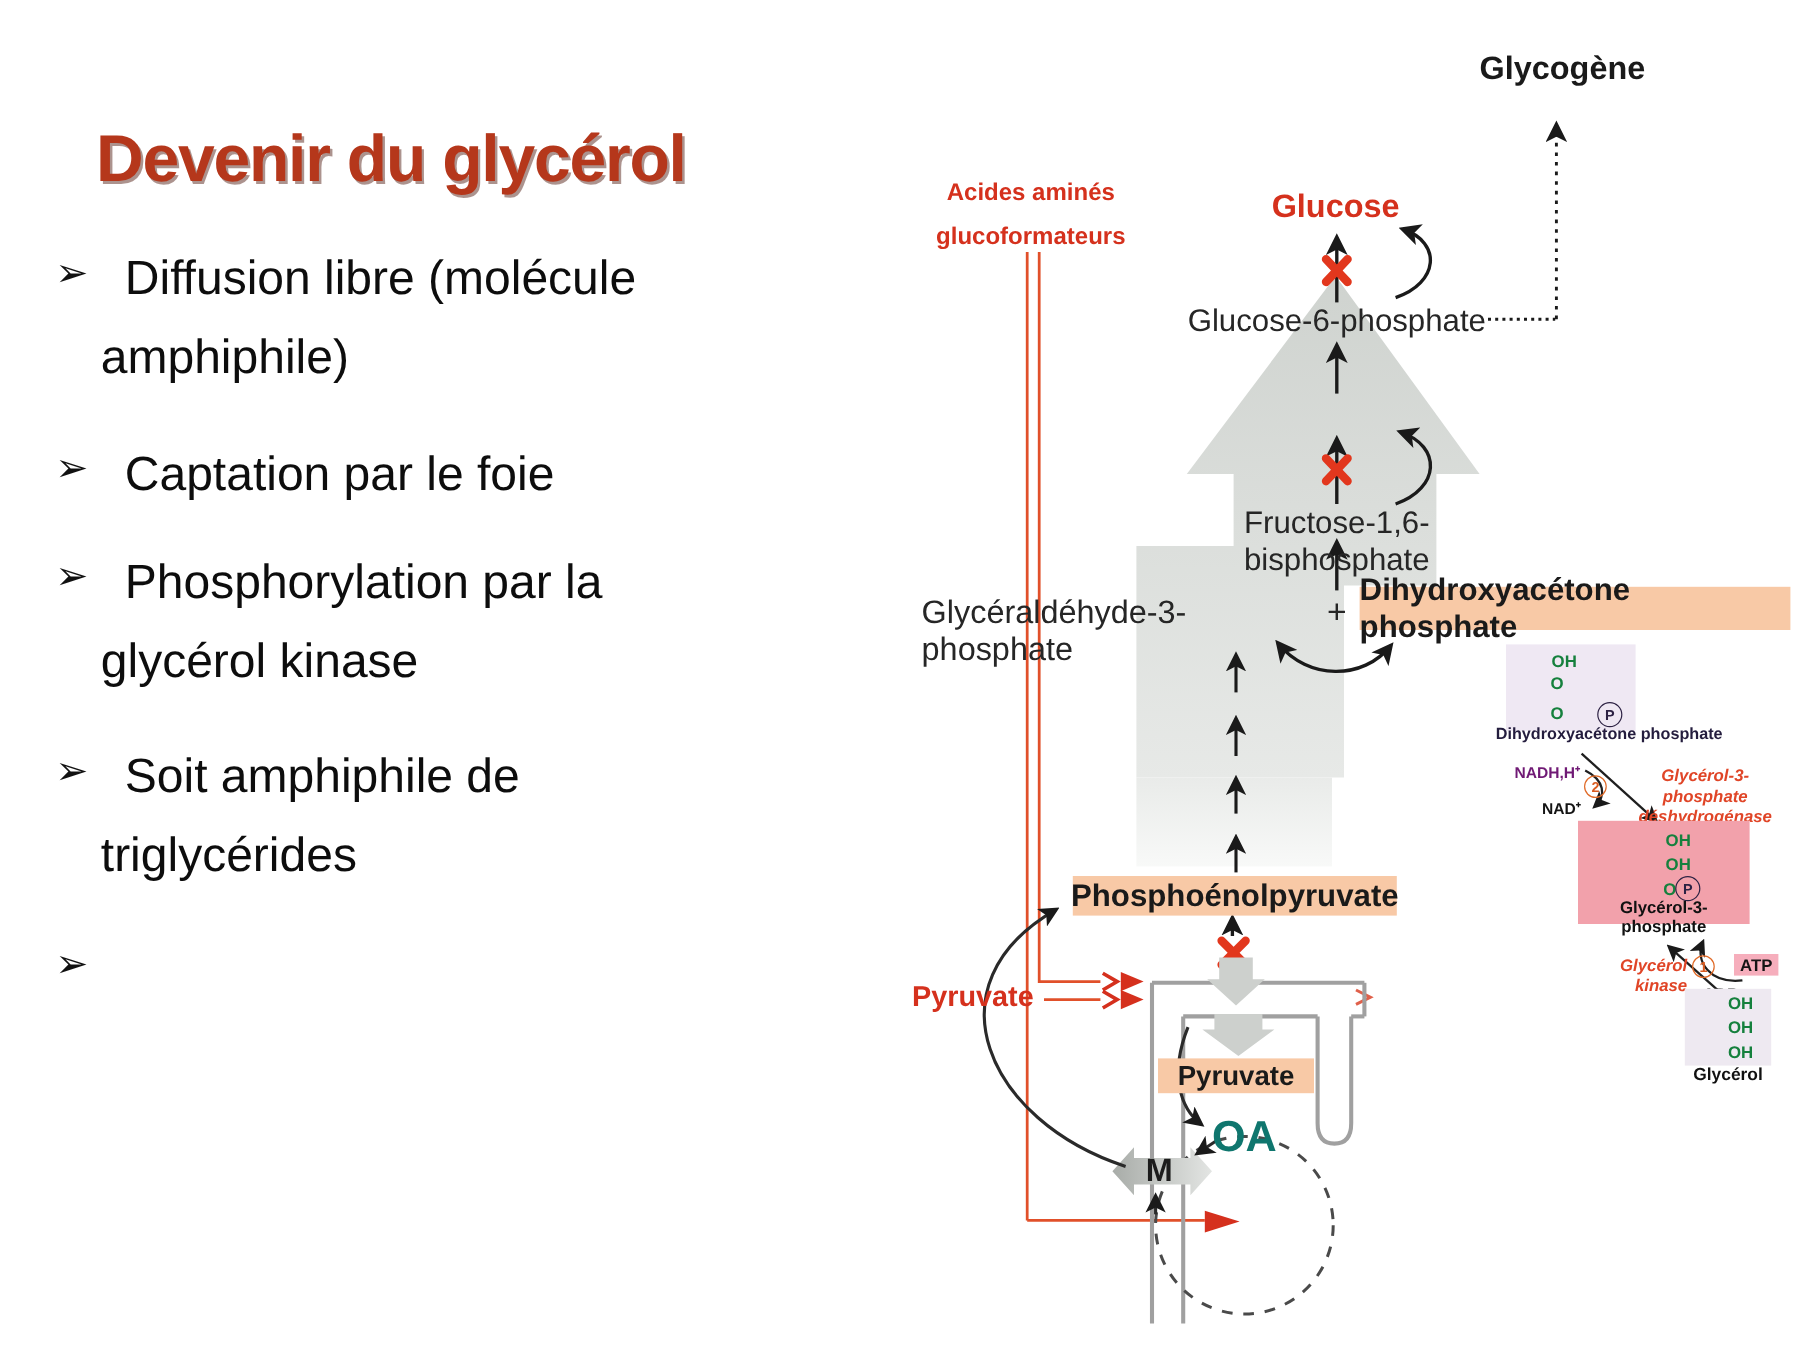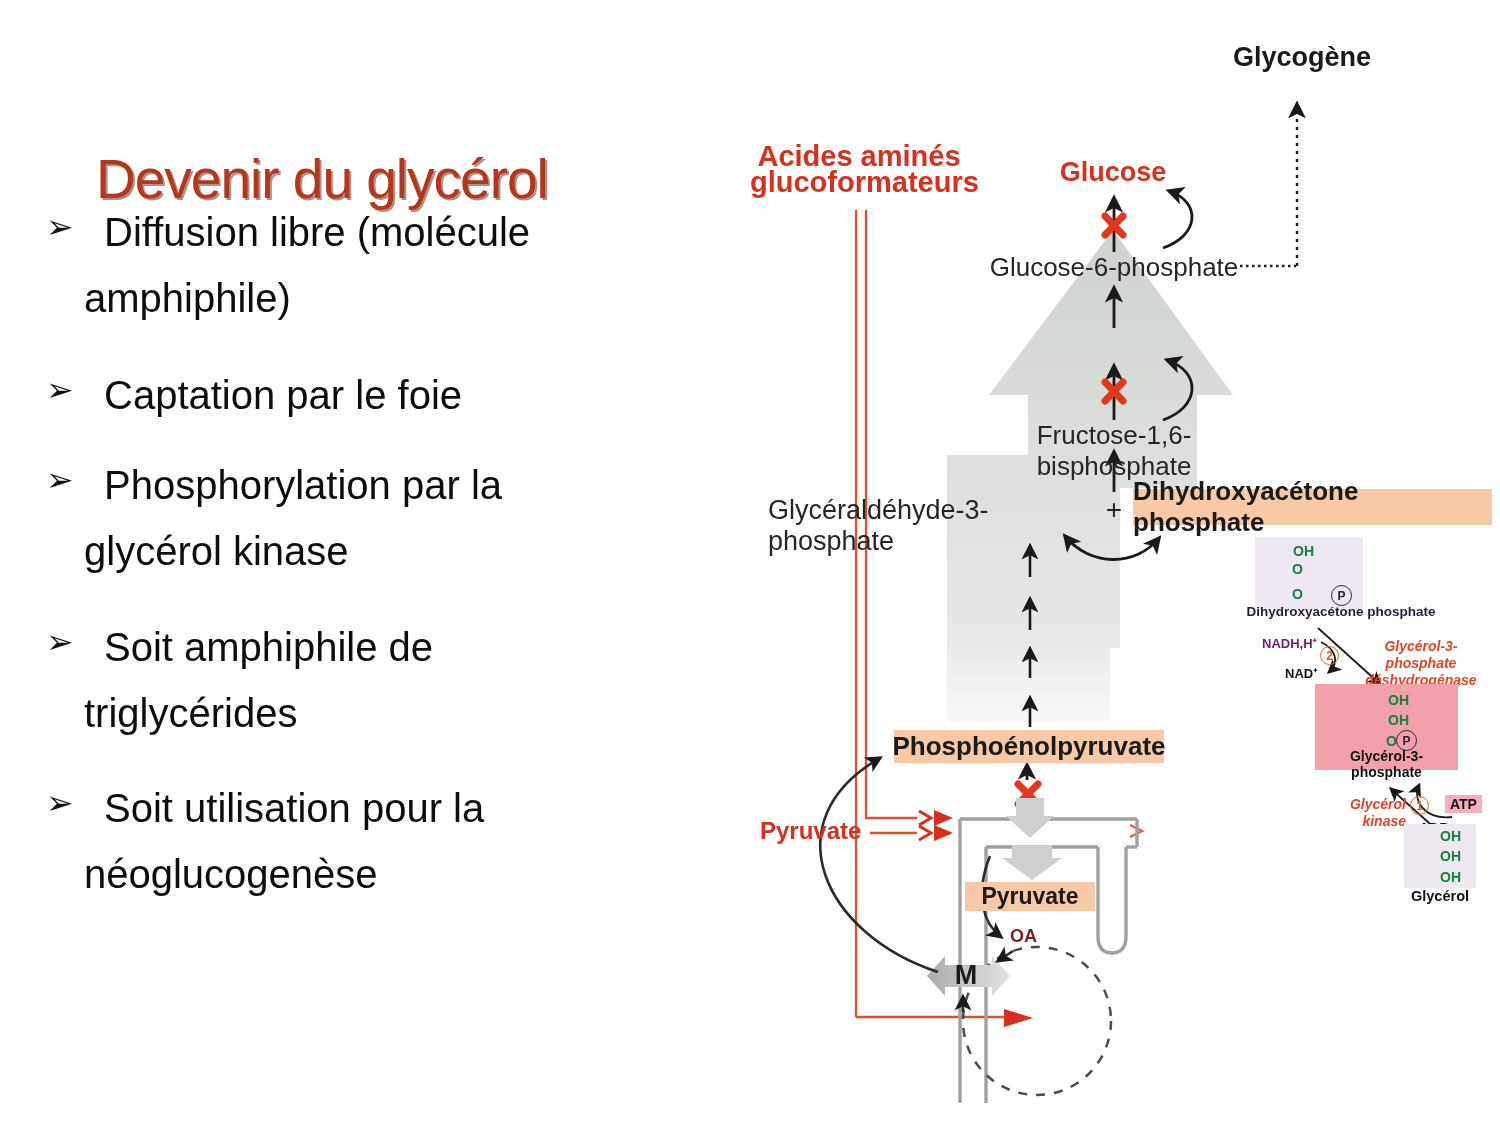--- a/index.html
+++ b/index.html
@@ -1,22 +1,22 @@
 <!DOCTYPE html>
 <html><head>
 <meta charset="utf-8">
 <style>
   html,body{margin:0;padding:0;background:#fff;}
   #slide{position:relative;width:1500px;height:1125px;background:#ffffff;overflow:hidden;
          font-family:"Liberation Sans",sans-serif;}
   #diagram-svg{position:absolute;left:0;top:0;width:1500px;height:1125px;}
   .abs{position:absolute;}
   
-  .slide-title{left:96px;top:100px;width:640px;font-size:55px;font-weight:normal;
-    color:#b5371b;letter-spacing:-1px;text-shadow:2px 2px 0 rgba(70,15,5,.45);margin-top:47px;}
+  .slide-title{left:80px;top:100px;width:640px;font-size:55px;font-weight:bold;
+    color:#b5371b;letter-spacing:-1px;text-shadow:2px 2px 0 rgba(70,15,5,.45);}
   .bullet{left:84px;width:610px;font-size:40px;line-height:66px;color:#0d0d0d;
     white-space:pre-line;text-indent:20px;}
   .bullet-glyph{left:46px;width:34px;font-size:33px;color:#111;}
   
   .dlab{color:#262626;font-size:26px;text-align:center;}
   .dbold{font-weight:bold;color:#1a1a1a;}
   .red{color:#d5311d;font-weight:bold;}
   .hl{background:#f8c9a6;}
   .box-label{display:flex;align-items:center;justify-content:center;}
   .small-cap{font-size:13.5px;font-weight:bold;color:#241d3e;}
@@ -177,26 +177,24 @@
 
 <div class="abs bullet-glyph" style="top:460px;">➢</div>
 <div class="abs bullet" style="top:452px;">Phosphorylation par la
 glycérol kinase</div>
 
 <div class="abs bullet-glyph" style="top:622px;">➢</div>
 <div class="abs bullet" style="top:614px;">Soit amphiphile de
 triglycérides</div>
 
 <div class="abs bullet-glyph" style="top:783px;">➢</div>
-<div class="abs bullet" style="top:775px;">Soit utilisation pour la
-néoglucogenèse</div>
 
 <div class="abs dlab dbold" style="left:1231px;top:42px;width:142px;font-size:27px;">Glycogène</div>
 
-<div class="abs red pre" style="left:750px;top:143px;width:218px;font-size:29px;line-height:26px;text-align:center;">Acides aminés
+<div class="abs red pre" style="left:750px;top:143px;width:218px;font-size:20px;line-height:36px;text-align:center;">Acides aminés
 glucoformateurs</div>
 
 <div class="abs dlab red" style="left:1047px;top:157px;width:132px;font-size:27px;">Glucose</div>
 
 <div class="abs dlab" style="left:974px;top:252px;width:280px;">Glucose-6-phosphate</div>
 
 
 <div class="abs dlab" style="left:963px;top:420px;width:302px;">Fructose-1,6-bisphosphate</div>
 
 <div class="abs dlab" style="left:768px;top:495px;width:330px;font-size:27px;text-align:left;">Glycéraldéhyde-3-phosphate</div>
@@ -204,21 +202,21 @@
 <div class="abs dlab" style="left:1098px;top:494px;width:32px;font-size:28px;">+</div>
 
 <div class="abs hl box-label dbold" style="left:1133px;top:489px;width:359px;height:36px;font-size:26px;">Dihydroxyacétone phosphate</div>
 
 <div class="abs hl box-label dbold" style="left:894px;top:730px;width:270px;height:33px;font-size:26px;">Phosphoénolpyruvate</div>
 
 <div class="abs red" style="left:760px;top:817px;font-size:24px;">Pyruvate</div>
 
 <div class="abs hl box-label dbold" style="left:965px;top:867px;width:130px;height:29px;font-size:23px;margin-top:15px;">Pyruvate</div>
 
-<div class="abs" style="left:1010px;top:926px;font-size:18px;font-weight:600;color:#7f1d1d;">OA</div>
+<div class="abs" style="left:1010px;top:926px;font-size:36px;font-weight:600;color:#0f766e;">OA</div>
 
 <div class="abs" style="left:951px;top:960px;width:30px;text-align:center;font-size:27px;font-weight:bold;color:#1c1c1c;">M</div>
 
 <div class="abs struct-box" style="left:1255px;top:537px;width:108px;height:72px;"></div>
 <div class="abs struct-letter" style="left:1293px;top:543px;">OH</div>
 <div class="abs struct-letter" style="left:1292px;top:561px;">O</div>
 <div class="abs struct-letter" style="left:1292px;top:586px;">O</div>
 <div class="abs p-circle" style="left:1331px;top:585px;">P</div>
 
 <div class="abs small-cap" style="left:1196px;top:604px;width:290px;text-align:center;">Dihydroxyacétone phosphate</div>

